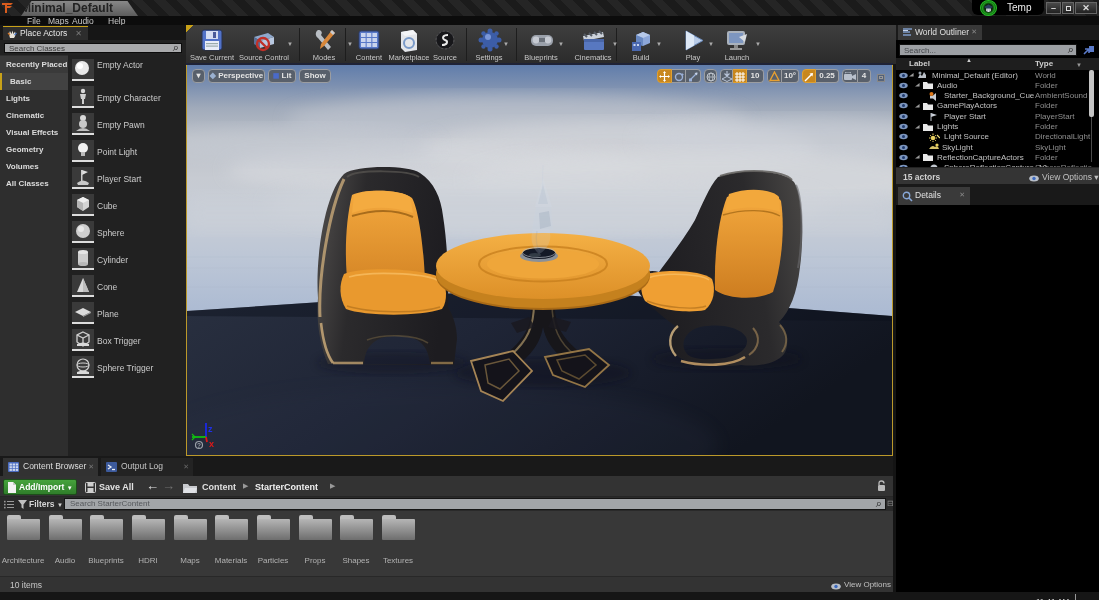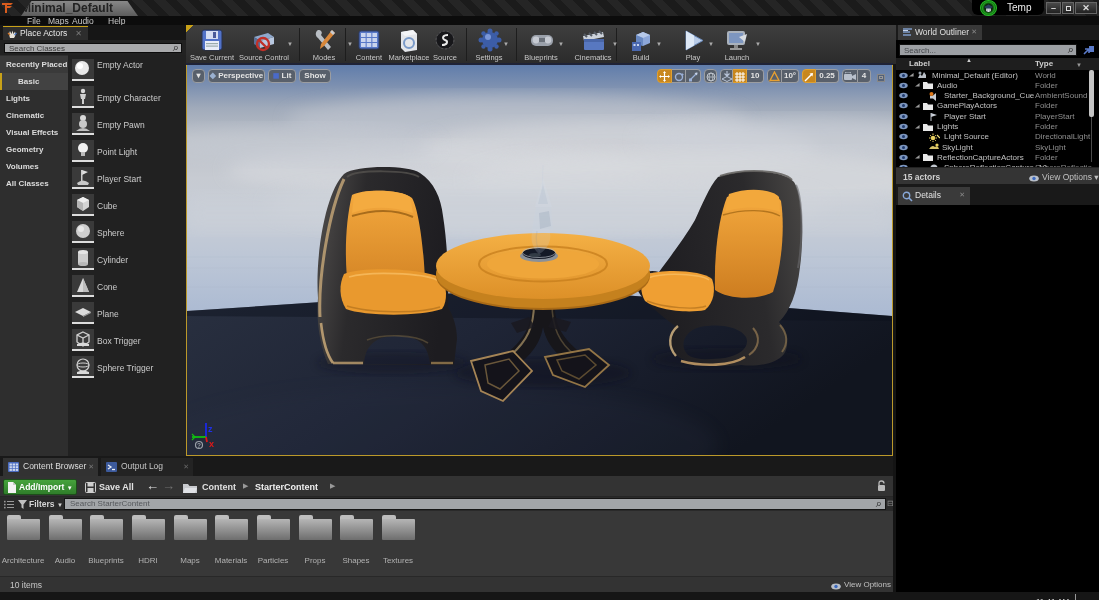--- a/index.html
+++ b/index.html
@@ -98,21 +98,21 @@
   <div class="abs" id="lp-tab"><span class="x">✕</span>Place Actors</div>
   <svg class="abs" style="left:7px;top:30px;" width="10" height="9">
       <path d="M3 8 C2 5 2 3 3 1 L4.5 4 L5.5 0.5 L6.5 4 L8 1.5 C9 4 8.5 6 7 8 Z" fill="#e8e4da"></path>
       <path d="M1 3 L3 5" stroke="#d87828" stroke-width="1.2"></path>
       <path d="M9.5 3 L7.5 5" stroke="#4878c8" stroke-width="1.2"></path>
     </svg>
   <div class="abs" id="lp-body"></div>
   <div class="abs" id="lp-search">Search Classes<span style="position:absolute;right:2px;top:-1px;color:#1a1a1a;font-size:11px;">⌕</span></div>
   <div class="abs" id="lp-cats">
     <div class="cat" style="top:1px;background:#3a3a3a;">Recently Placed</div>
-    <div class="cat" style="top:18px;background:#424242;border-left:2px solid #c8a118;padding-left:16px;">Basic</div>
+    <div class="cat" style="top:18px;background:#424242;border-left:2px solid #c8a118;padding-left:8px;">Basic</div>
     <div class="cat" style="top:35px;">Lights</div>
     <div class="cat" style="top:52px;">Cinematic</div>
     <div class="cat" style="top:69px;">Visual Effects</div>
     <div class="cat" style="top:86px;">Geometry</div>
     <div class="cat" style="top:103px;">Volumes</div>
     <div class="cat" style="top:120px;">All Classes</div>
   </div>
   <div class="abs" id="lp-items">
 
     <div class="pit" style="top:4px;"><svg width="22" height="20">

